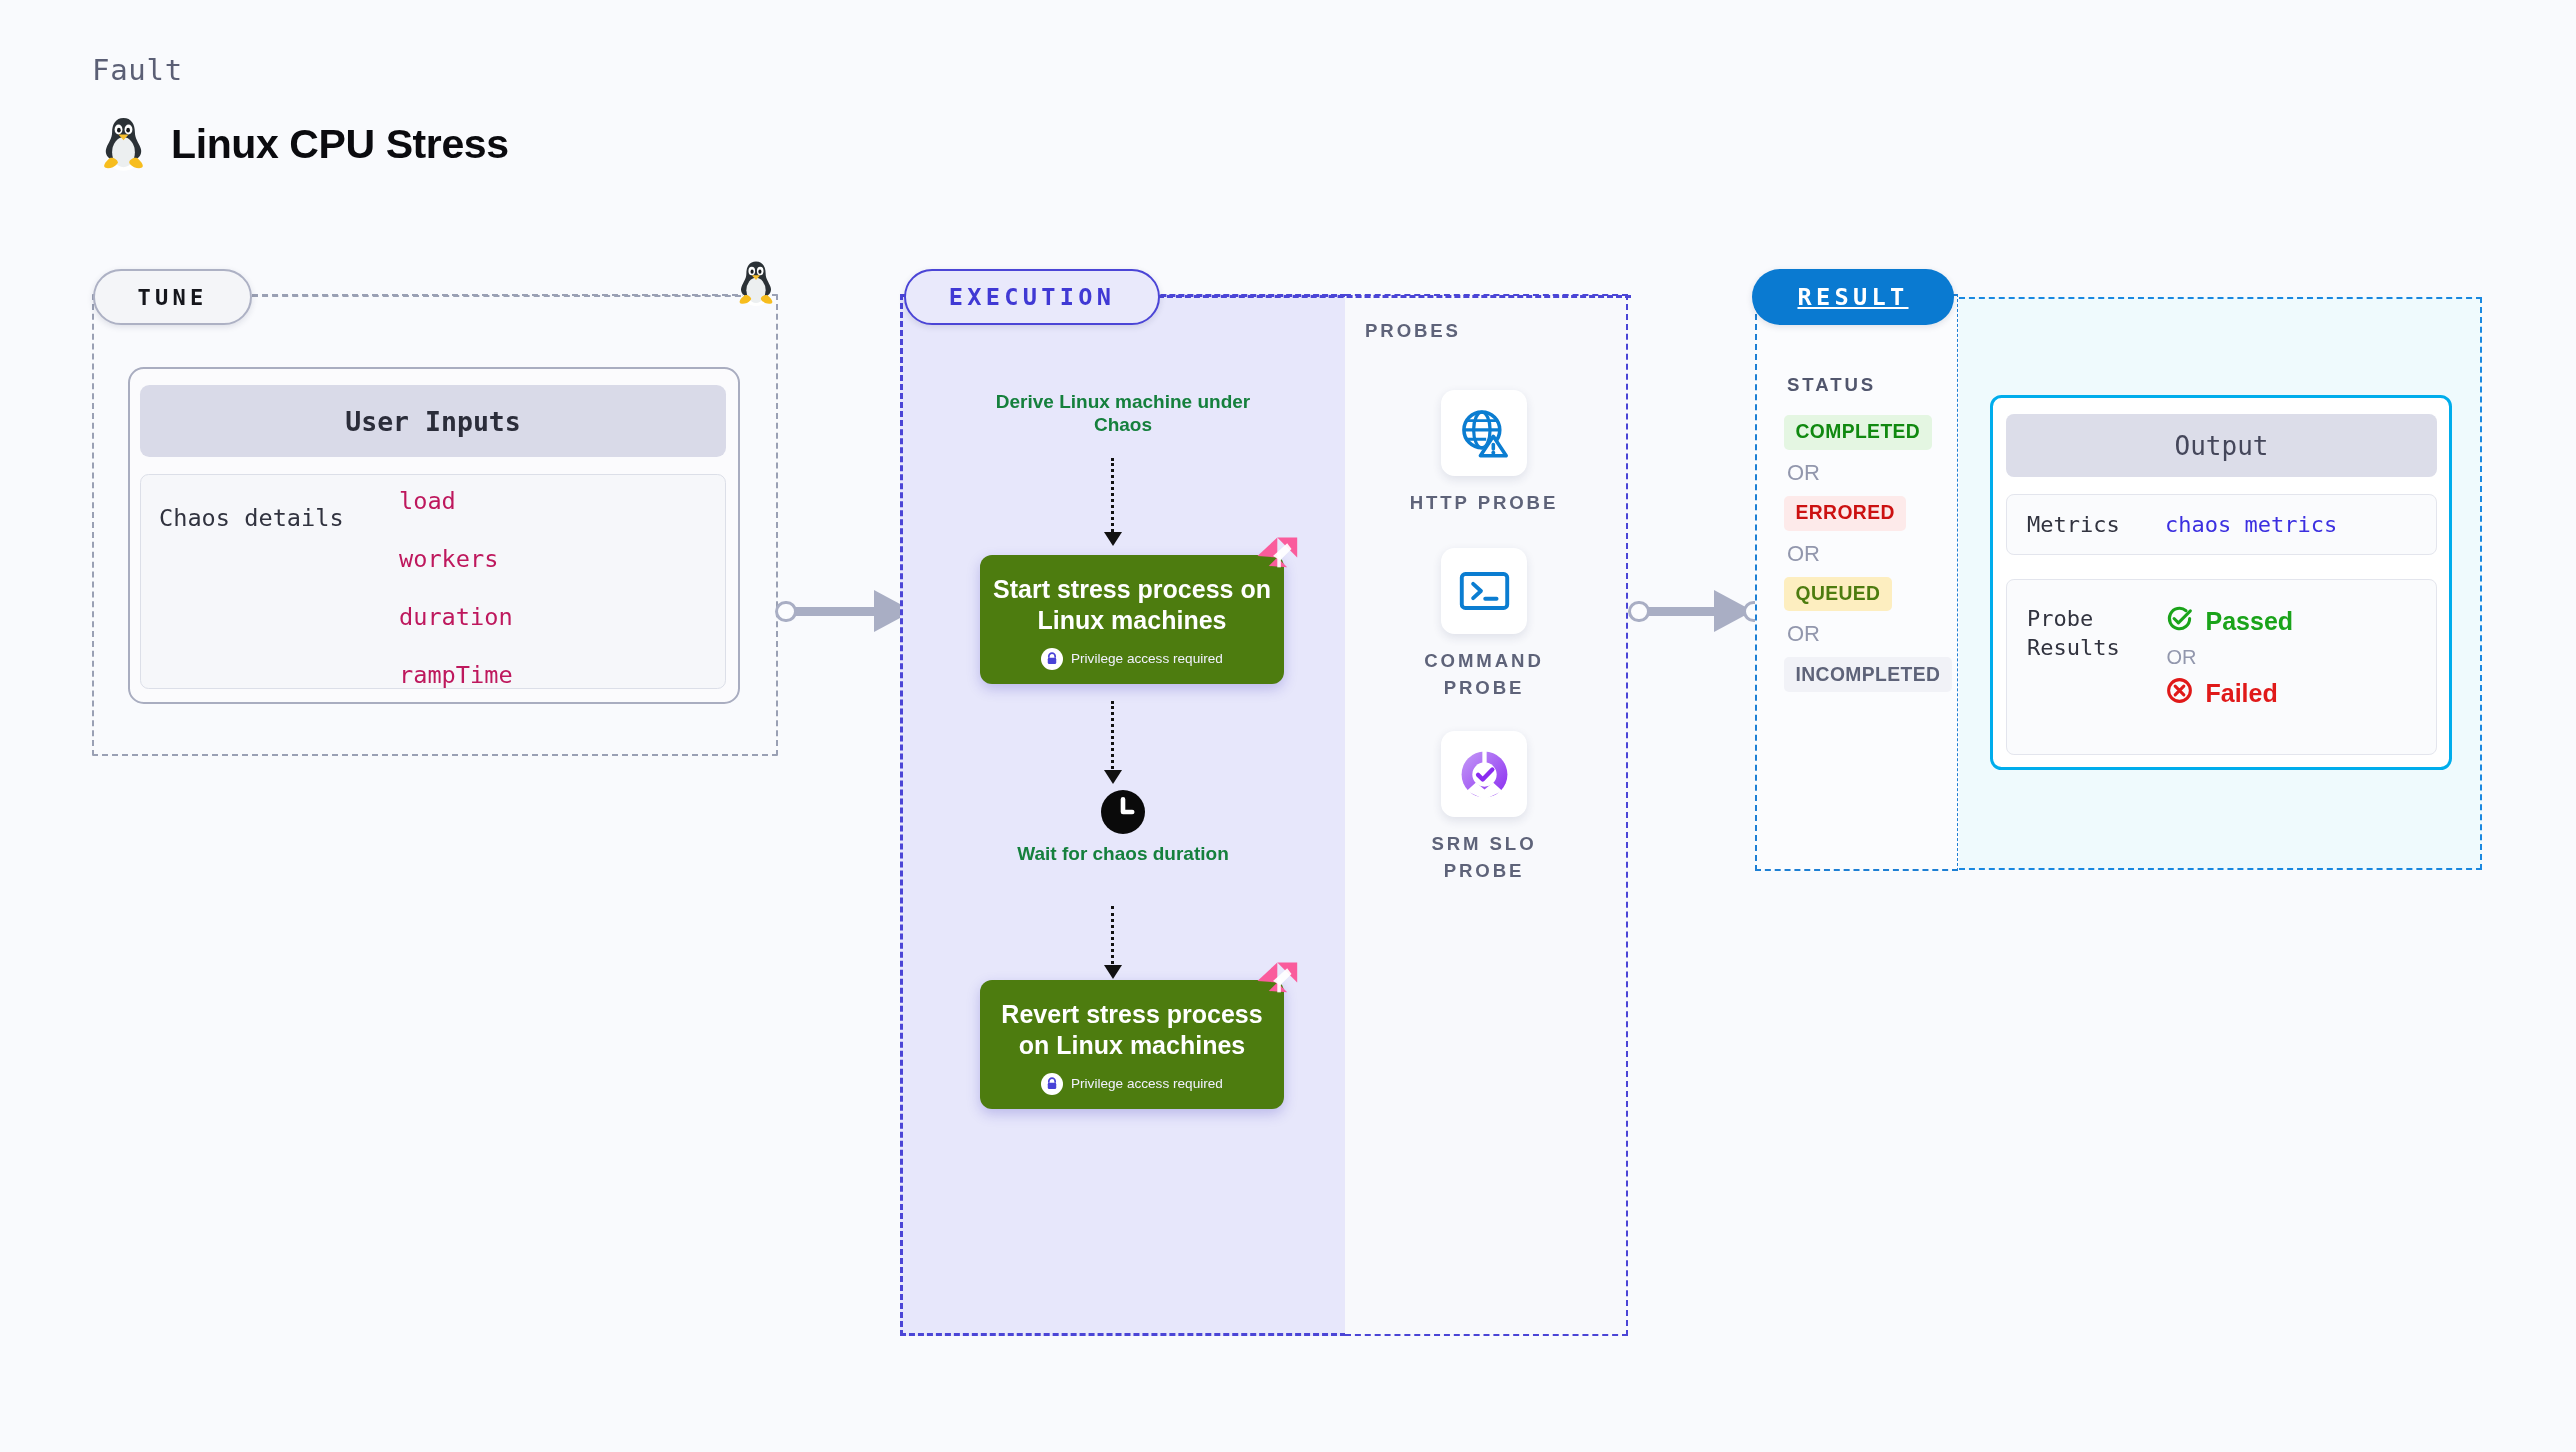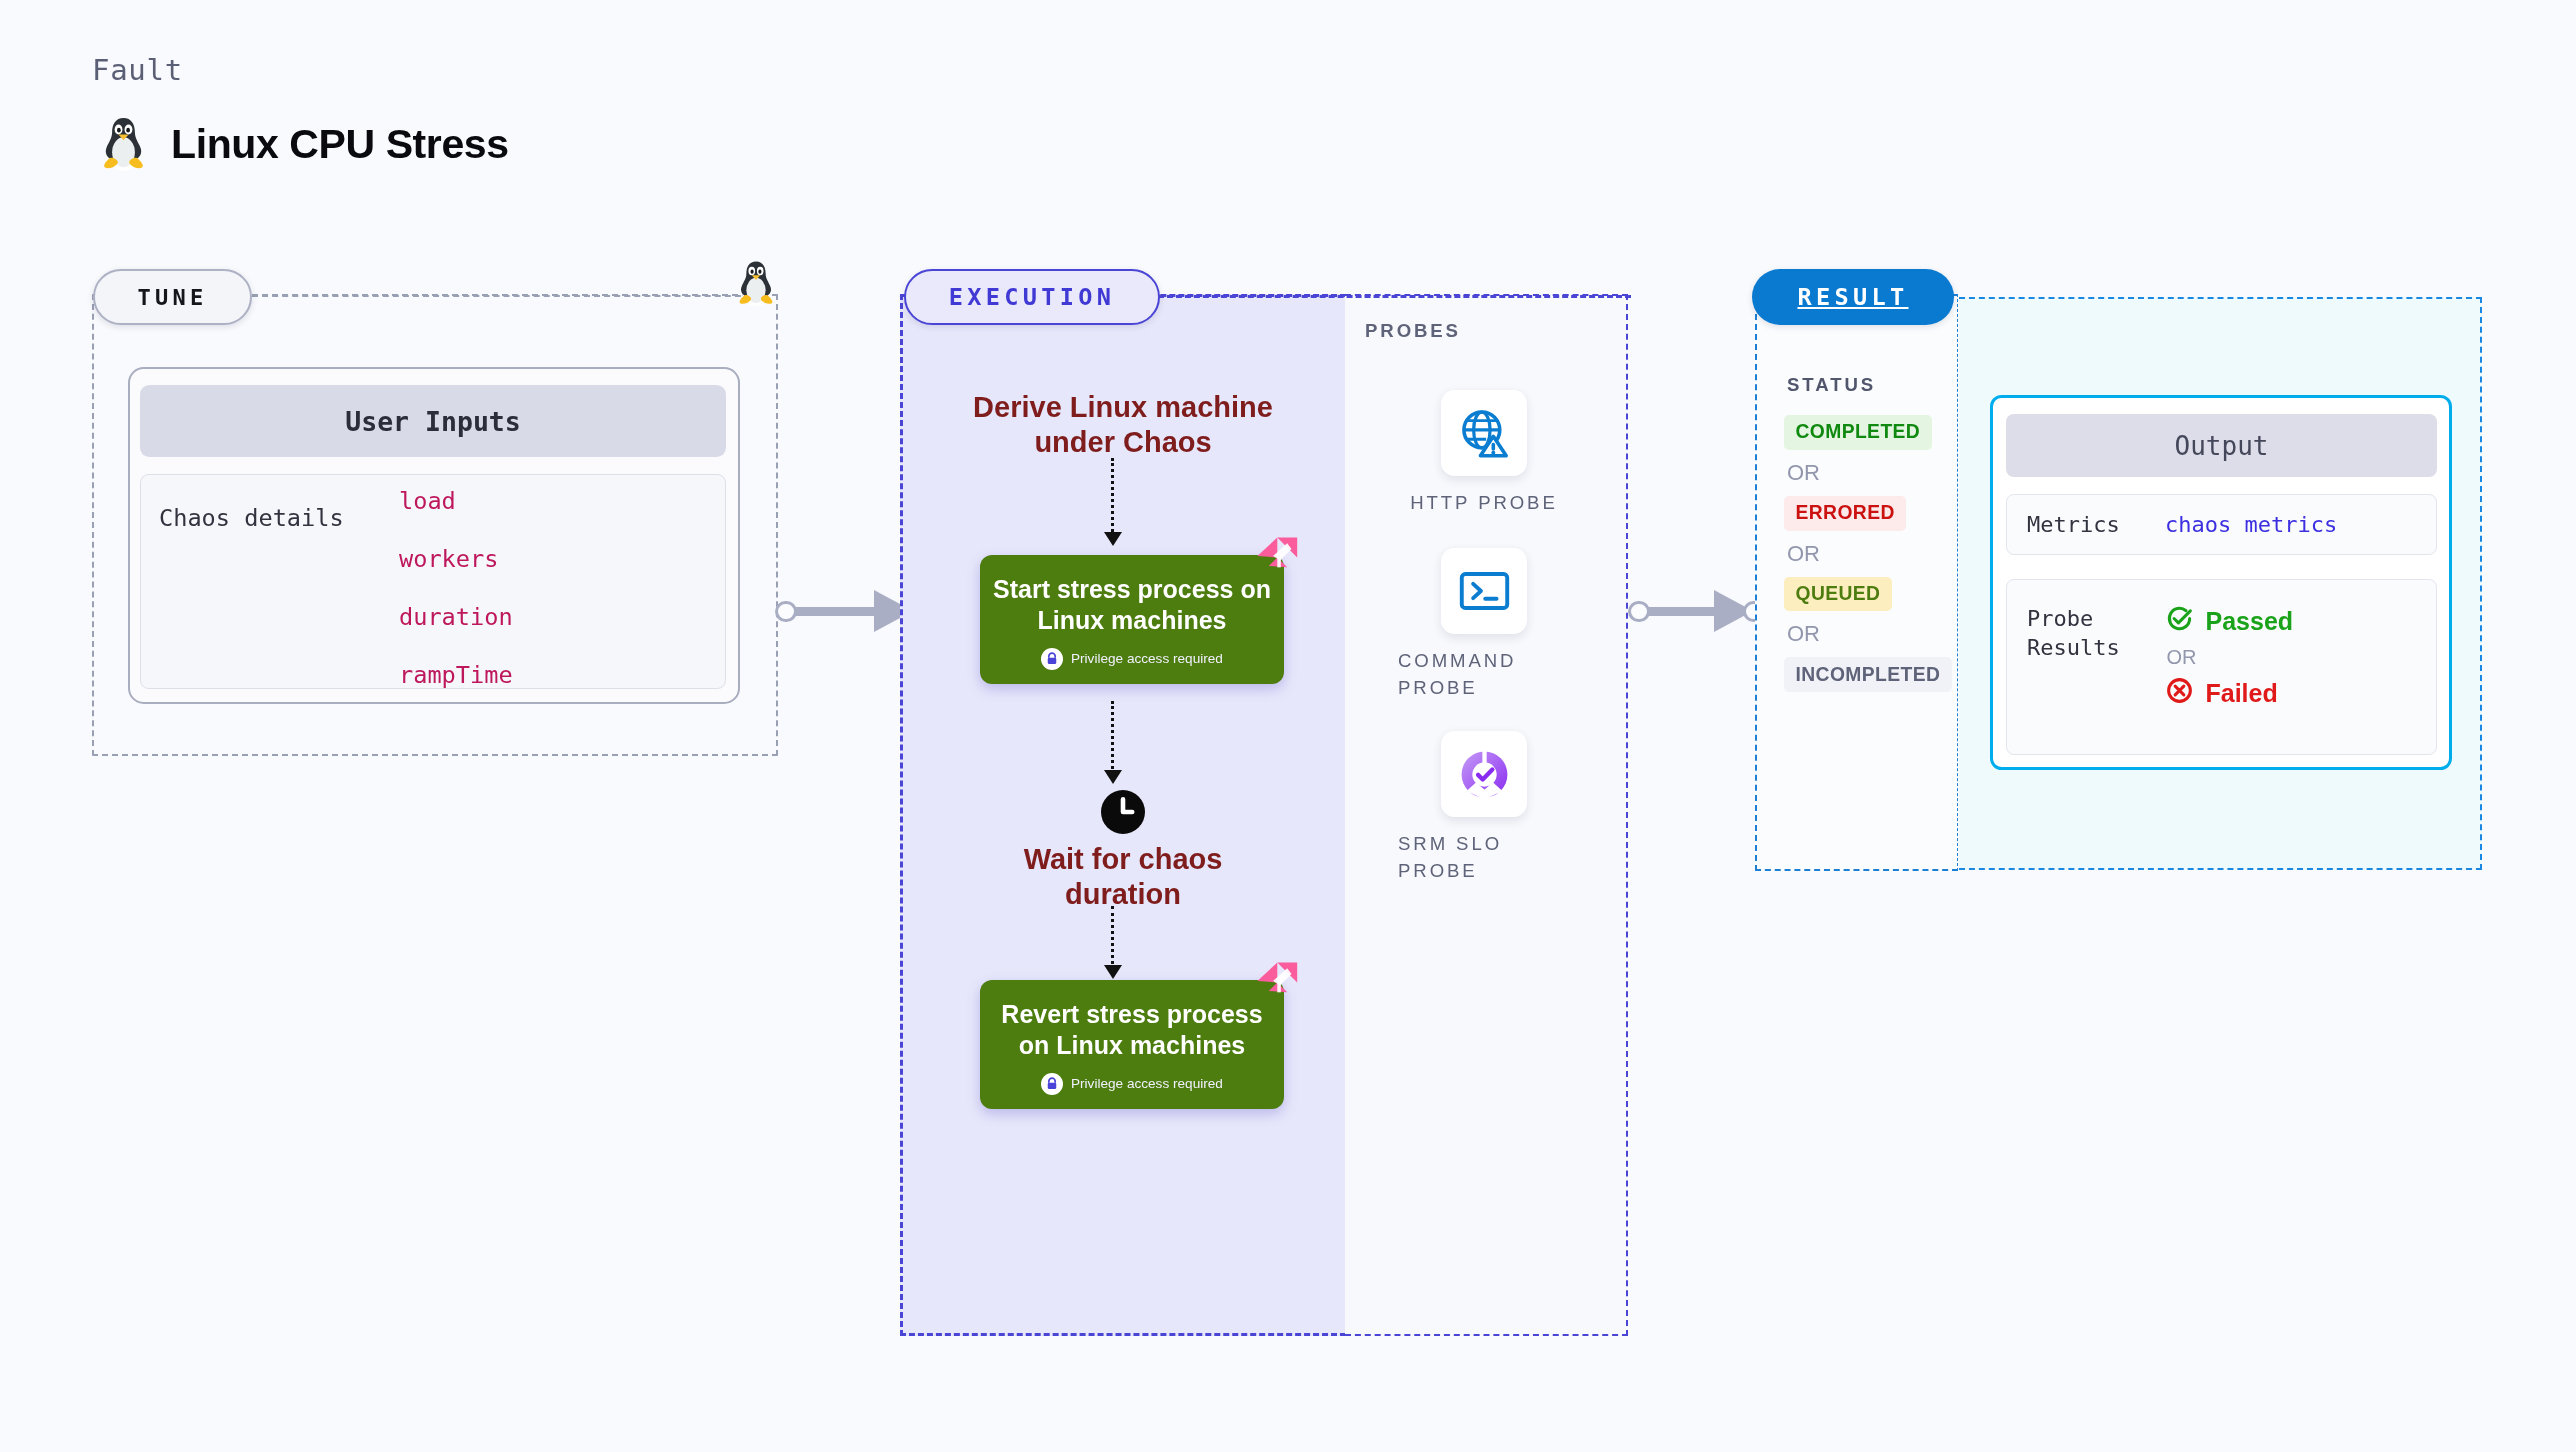--- a/index.html
+++ b/index.html
@@ -69,21 +69,21 @@
   .exec-badge {
     left: 904px; top: 269px; width: 256px; height: 56px;
     background: #e9e9fb; border: 2.9px solid #4b45d6; color: #4039d4; font-size: 23.6px;
   }
   .exec-panel {
     position: absolute; left: 900px; top: 294px; width: 446px; height: 1042px;
     background: #e7e7fb; border: 3.6px dashed #4b45d6; border-right: none;
   }
   .exec-step-text {
     position: absolute; width: 308px; text-align: center;
-    font-size: 29px; font-weight: 700; color: #7f1d1d; line-height: 1.22;
+    font-size: 19px; font-weight: 700; color: #15803d; line-height: 1.22;
   }
   #exec-derive { left: 969px; top: 390px; }
   #exec-wait   { left: 969px; top: 842px; }
 
   .vline {
     position: absolute; width: 0; border-left: 3.6px dotted #111;
   }
   .vline::after {
     content: ""; position: absolute; left: -10px; bottom: -2.9px;
     border-left: 9.3px solid transparent; border-right: 9.3px solid transparent;
@@ -124,22 +124,22 @@
   .probe-item {
     position: absolute; width: 172px; display: flex; flex-direction: column;
     align-items: center; gap: 14.3px;
   }
   .probe-tile {
     width: 86px; height: 86px; background: #fff; border-radius: 13.6px;
     display: flex; align-items: center; justify-content: center;
     box-shadow: 0 3.6px 10px rgba(40,50,90,.11);
   }
   .probe-label {
-    font-size: 18.6px; font-weight: 400; color: #5e6379;
-    letter-spacing: 2.9px; text-align: left; line-height: 1.42;
+    font-size: 18.6px; font-weight: 700; color: #5e6379;
+    letter-spacing: 2.9px; text-align: center; line-height: 1.42;
   }
   #probe-0 { left: 1398px; top: 390px; }
   #probe-1 { left: 1398px; top: 548px; }
   #probe-2 { left: 1398px; top: 731px; }
 
   
   .result-badge {
     left: 1752px; top: 269px; width: 202px; height: 56px;
     background: #0a7ad1; border: none; color: #fff; font-size: 23.6px; text-decoration: underline;
   }

